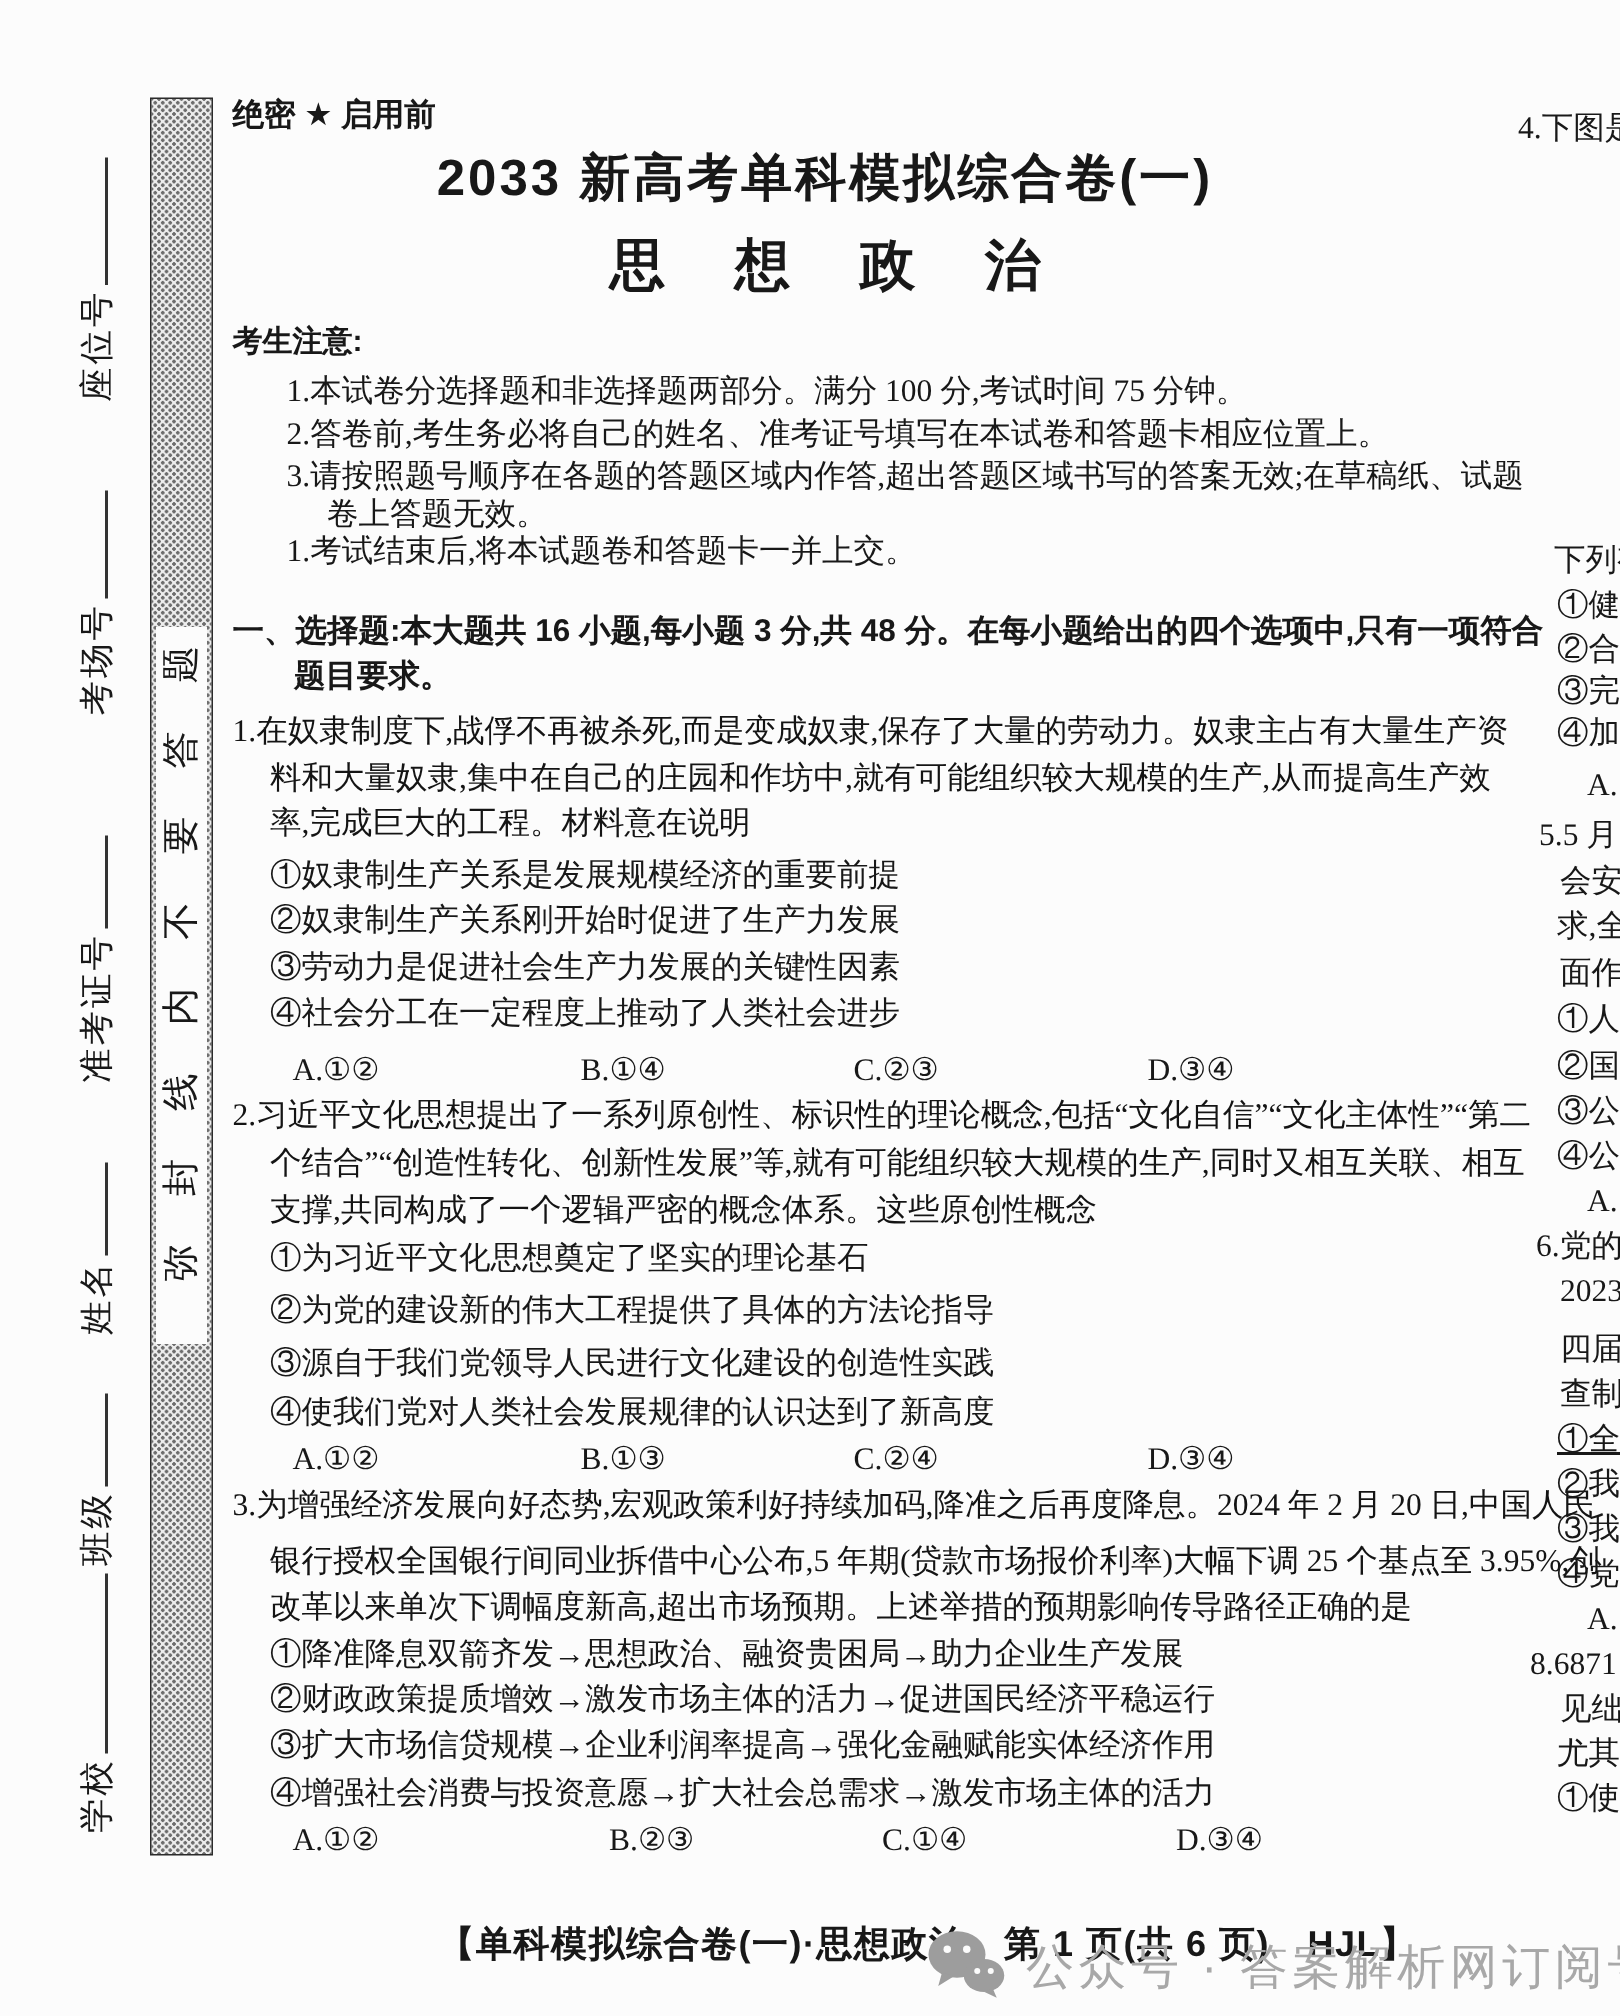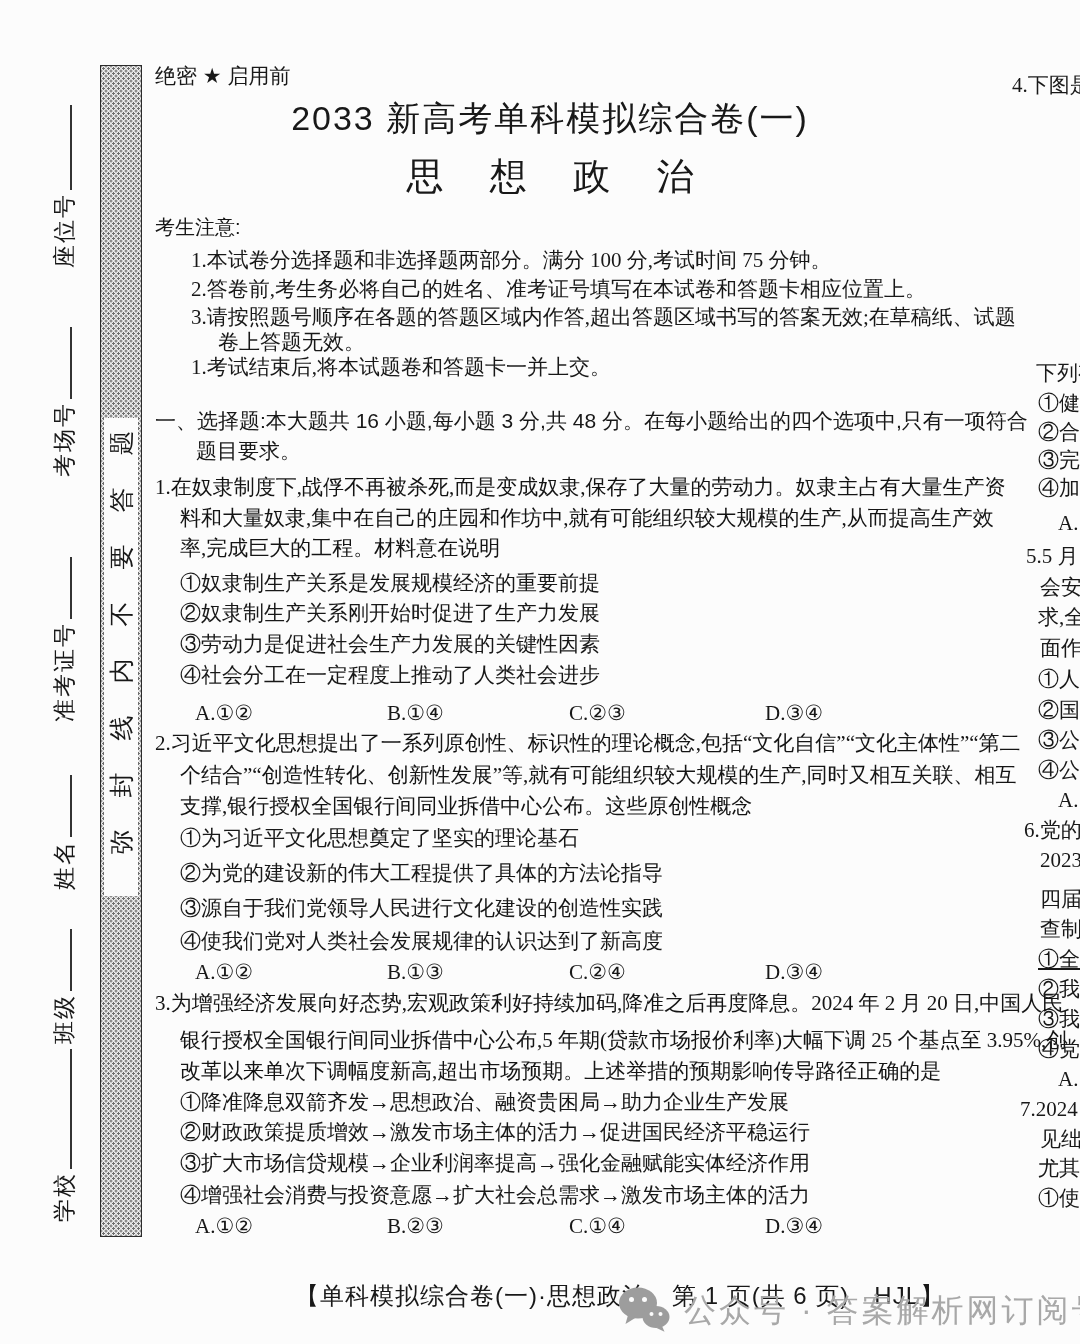--- a/index.html
+++ b/index.html
@@ -2,21 +2,21 @@
 <html><head>
 <meta charset="utf-8">
 <style>
   html,body{margin:0;padding:0;}
   body{
     width:1080px;height:1344px;position:relative;overflow:hidden;
     background:#fcfcfc;color:#181818;
     font-family:"Liberation Serif","DejaVu Serif",serif;
   }
   .abs{position:absolute;white-space:nowrap;}
-  .bold-sans{font-family:"Liberation Sans","DejaVu Sans",sans-serif;font-weight:normal;}
+  .bold-sans{font-family:"Liberation Sans","DejaVu Sans",sans-serif;font-weight:bold;}
   .line{font-size:21px;line-height:26px;}
 
   
   .side-field{
     position:absolute;transform-origin:0 0;transform:rotate(-90deg);
     font-size:23px;letter-spacing:2px;white-space:nowrap;line-height:26px;
   }
   .blank{
     display:inline-block;height:5px;border-bottom:2px solid #333;
     margin-left:3px;vertical-align:baseline;
@@ -109,36 +109,36 @@
         <div class="abs line stem" style="top: 535px; left: 25px;">率,完成巨大的工程。材料意在说明</div>
         <div class="abs line" style="top: 570px; left: 25px;">①奴隶制生产关系是发展规模经济的重要前提</div>
         <div class="abs line" style="top: 600px; left: 25px;">②奴隶制生产关系刚开始时促进了生产力发展</div>
         <div class="abs line" style="top: 631px; left: 25px;">③劳动力是促进社会生产力发展的关键性因素</div>
         <div class="abs line" style="top: 662px; left: 25px;">④社会分工在一定程度上推动了人类社会进步</div>
         <div class="abs line options-row" style="top: 700px; left: 0px;"><span style="width: 192px; margin-left: 40px;">A.①②</span><span style="width: 182px;">B.①④</span><span style="width: 196px;">C.②③</span><span>D.③④</span></div>
       </div>
       <div>
         <div class="abs line stem" style="top: 730px; left: 0px;">2.习近平文化思想提出了一系列原创性、标识性的理论概念,包括“文化自信”“文化主体性”“第二</div>
         <div class="abs line stem" style="top: 762px; left: 25px;">个结合”“创造性转化、创新性发展”等,就有可能组织较大规模的生产,同时又相互关联、相互</div>
-        <div class="abs line stem" style="top: 793px; left: 25px;">支撑,银行授权全国银行间同业拆借中心公布。这些原创性概念</div>
+        <div class="abs line stem" style="top: 793px; left: 25px;">支撑,共同构成了一个逻辑严密的概念体系。这些原创性概念</div>
         <div class="abs line" style="top: 825px; left: 25px;">①为习近平文化思想奠定了坚实的理论基石</div>
         <div class="abs line" style="top: 860px; left: 25px;">②为党的建设新的伟大工程提供了具体的方法论指导</div>
         <div class="abs line" style="top: 895px; left: 25px;">③源自于我们党领导人民进行文化建设的创造性实践</div>
         <div class="abs line" style="top: 928px; left: 25px;">④使我们党对人类社会发展规律的认识达到了新高度</div>
         <div class="abs line options-row" style="top: 959px; left: 0px;"><span style="width: 192px; margin-left: 40px;">A.①②</span><span style="width: 182px;">B.①③</span><span style="width: 196px;">C.②④</span><span>D.③④</span></div>
       </div>
       <div>
         <div class="abs line stem" style="top: 990px; left: 0px;">3.为增强经济发展向好态势,宏观政策利好持续加码,降准之后再度降息。2024 年 2 月 20 日,中国人民</div>
         <div class="abs line stem" style="top: 1027px; left: 25px;">银行授权全国银行间同业拆借中心公布,5 年期(贷款市场报价利率)大幅下调 25 个基点至 3.95%,创</div>
         <div class="abs line stem" style="top: 1058px; left: 25px;">改革以来单次下调幅度新高,超出市场预期。上述举措的预期影响传导路径正确的是</div>
         <div class="abs line" style="top: 1089px; left: 25px;">①降准降息双箭齐发→思想政治、融资贵困局→助力企业生产发展</div>
         <div class="abs line" style="top: 1119px; left: 25px;">②财政政策提质增效→激发市场主体的活力→促进国民经济平稳运行</div>
         <div class="abs line" style="top: 1150px; left: 25px;">③扩大市场信贷规模→企业利润率提高→强化金融赋能实体经济作用</div>
         <div class="abs line" style="top: 1182px; left: 25px;">④增强社会消费与投资意愿→扩大社会总需求→激发市场主体的活力</div>
-        <div class="abs line options-row" style="top: 1213px; left: 0px;"><span style="width: 192px; margin-left: 40px;">A.①②</span><span style="width: 182px;">B.②③</span><span style="width: 196px;">C.①④</span><span>D.③④</span></div>
+        <div class="abs line options-row" style="top: 1213px; left: 0px;"><span style="width: 192px; margin-left: 40px;">A.①②</span><span style="width: 182px; margin-left: 19px;">B.②③</span><span style="width: 196px;">C.①④</span><span>D.③④</span></div>
       </div>
     </div>
   <div class="abs footer bold-sans">【单科模拟综合卷(一)·思想政治　第 1 页(共 6 页)　HJL】</div>
 </div>
 
 <div class="right-col" id="right-col">
     <div class="abs line" style="top: 72px; left: 0px;">4.下图是</div>
     <div class="abs line" style="top: 360px; left: 24px;">下列有</div>
     <div class="abs line" style="top: 390px; left: 26px;">①健全</div>
     <div class="abs line" style="top: 419px; left: 26px;">②合理</div>
@@ -156,21 +156,21 @@
     <div class="abs line" style="top: 787px; left: 46px;">A.</div>
     <div class="abs line" style="top: 817px; left: 12px;">6.党的</div>
     <div class="abs line" style="top: 847px; left: 28px;">2023</div>
     <div class="abs line" style="top: 886px; left: 28px;">四届</div>
     <div class="abs line" style="top: 916px; left: 28px;">查制</div>
     <div class="abs line" style="top: 946px; left: 26px; text-decoration: underline;">①全</div>
     <div class="abs line" style="top: 976px; left: 26px;">②我</div>
     <div class="abs line" style="top: 1006px; left: 26px;">③我</div>
     <div class="abs line" style="top: 1036px; left: 26px;">④党</div>
     <div class="abs line" style="top: 1066px; left: 46px;">A.</div>
-    <div class="abs line" style="top: 1096px; left: 8px;">7.2024</div>
+    <div class="abs line" style="top: 1096px; left: 8px;">8.6871</div>
     <div class="abs line" style="top: 1126px; left: 28px;">见绌</div>
     <div class="abs line" style="top: 1155px; left: 26px;">尤其</div>
     <div class="abs line" style="top: 1185px; left: 26px;">①使</div>
   </div>
 
 <div class="watermark">
   <span>
     <svg width="52" height="46" viewBox="0 0 52 46">
       <ellipse cx="20" cy="17" rx="19" ry="15.5" fill="#9d9d9d"></ellipse>
       <path d="M10 29 L7.5 38 L18 31.5 Z" fill="#9d9d9d"></path>

